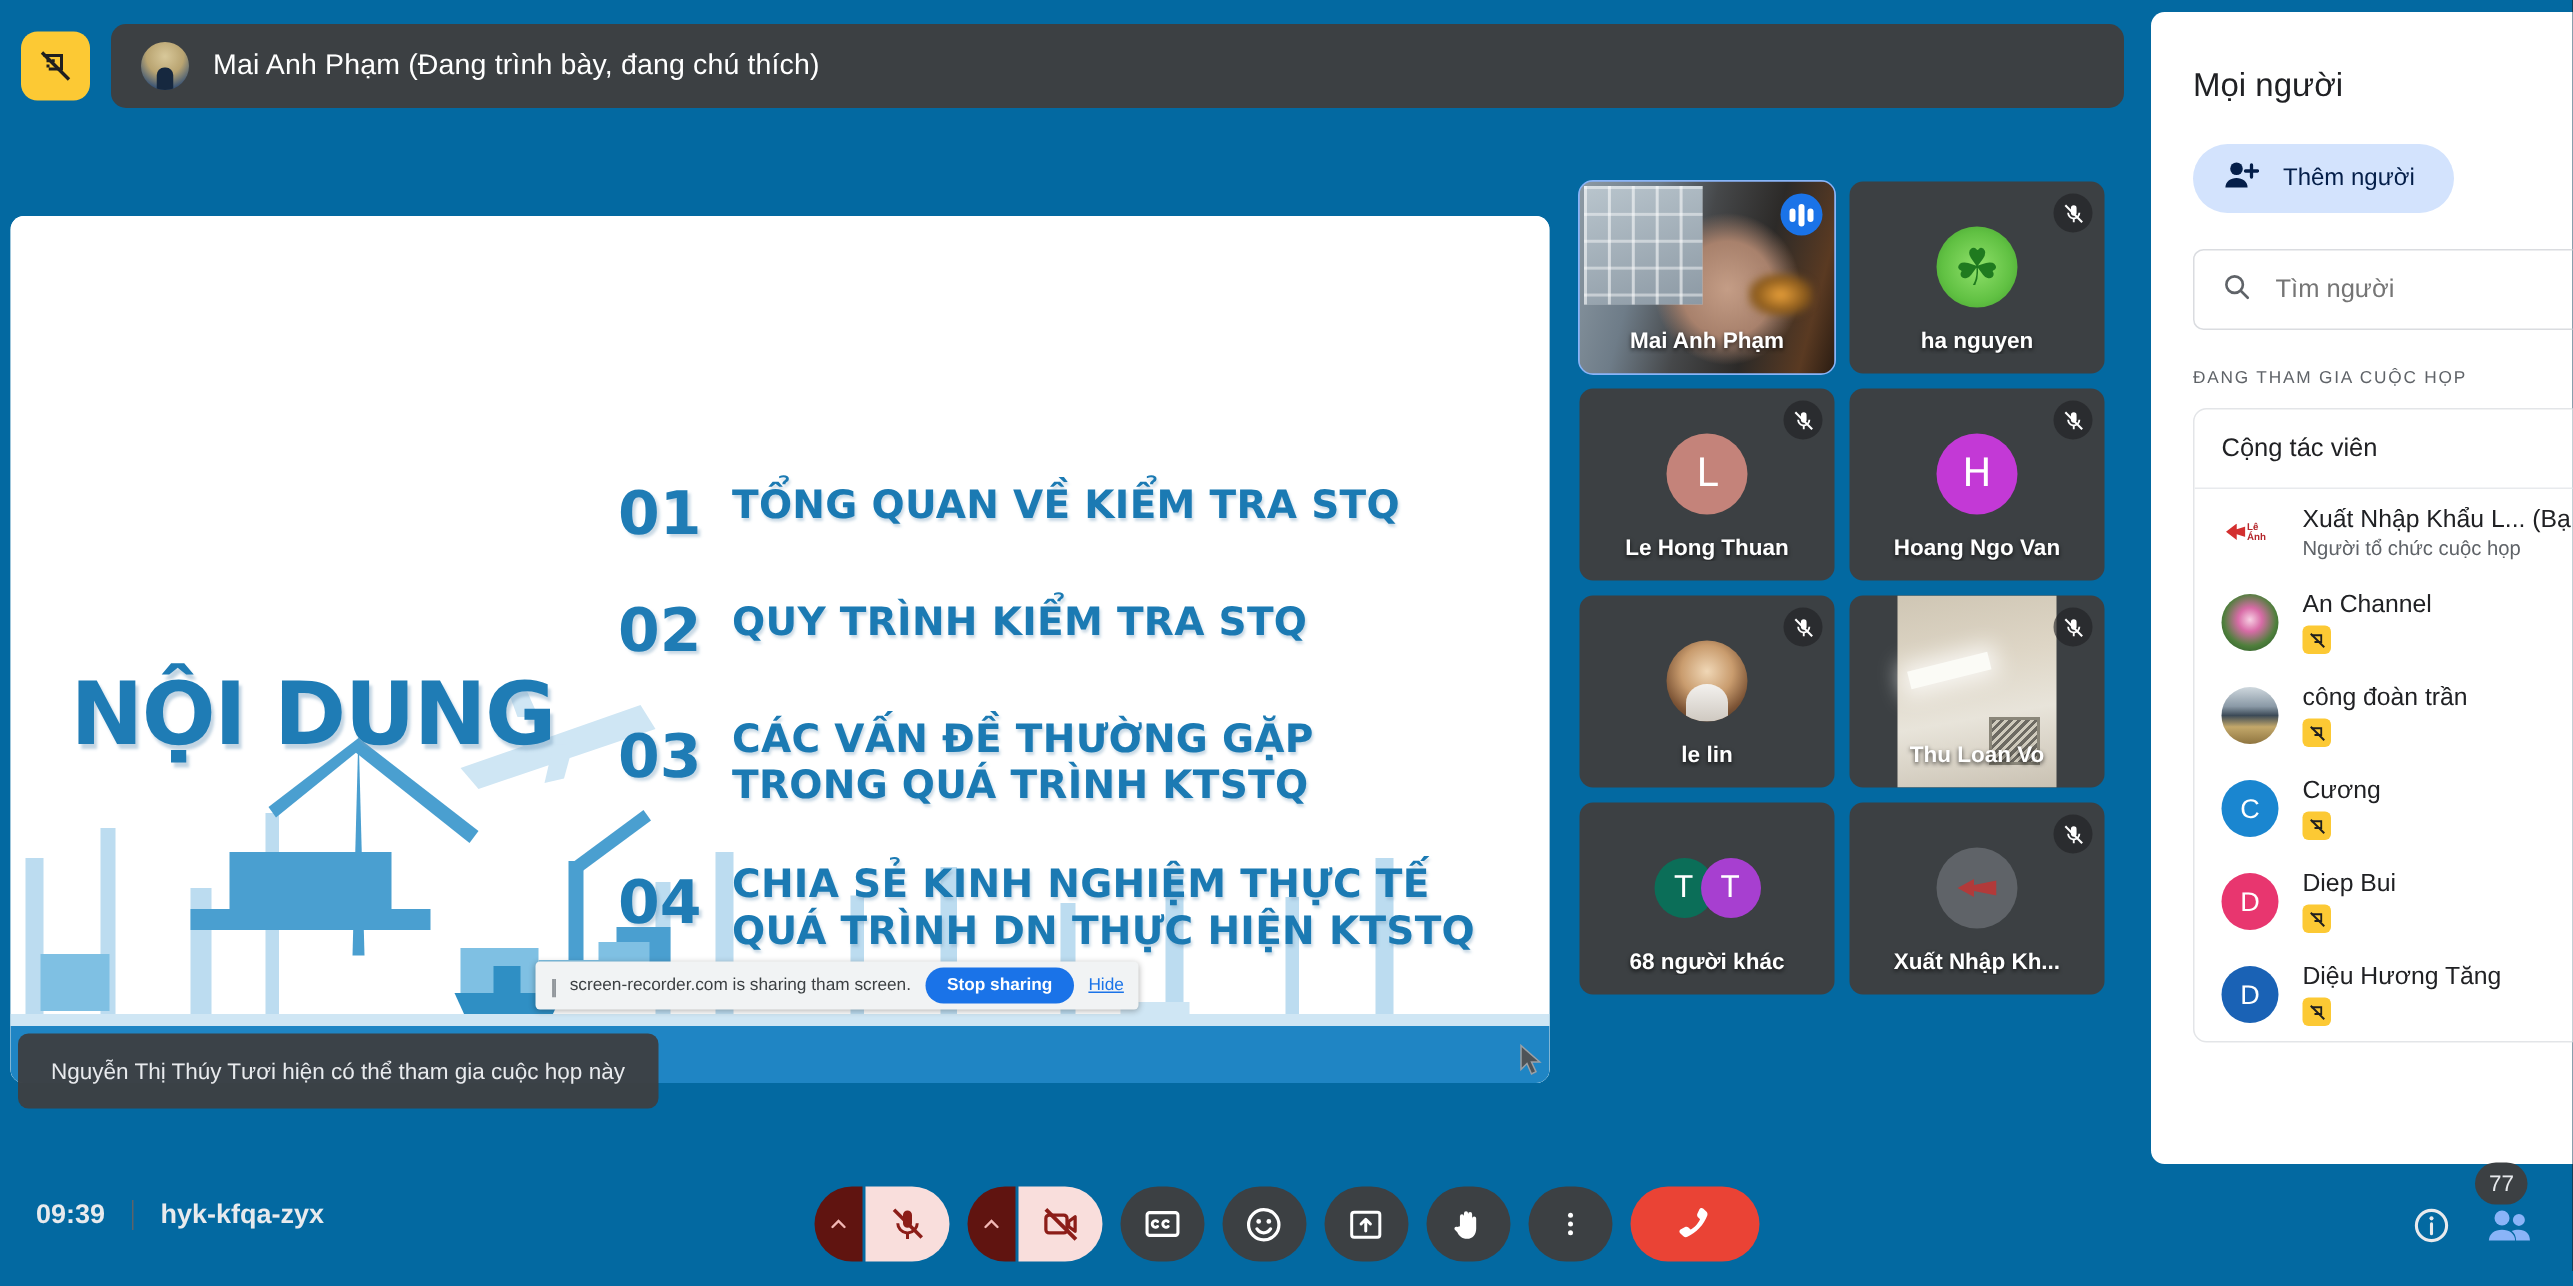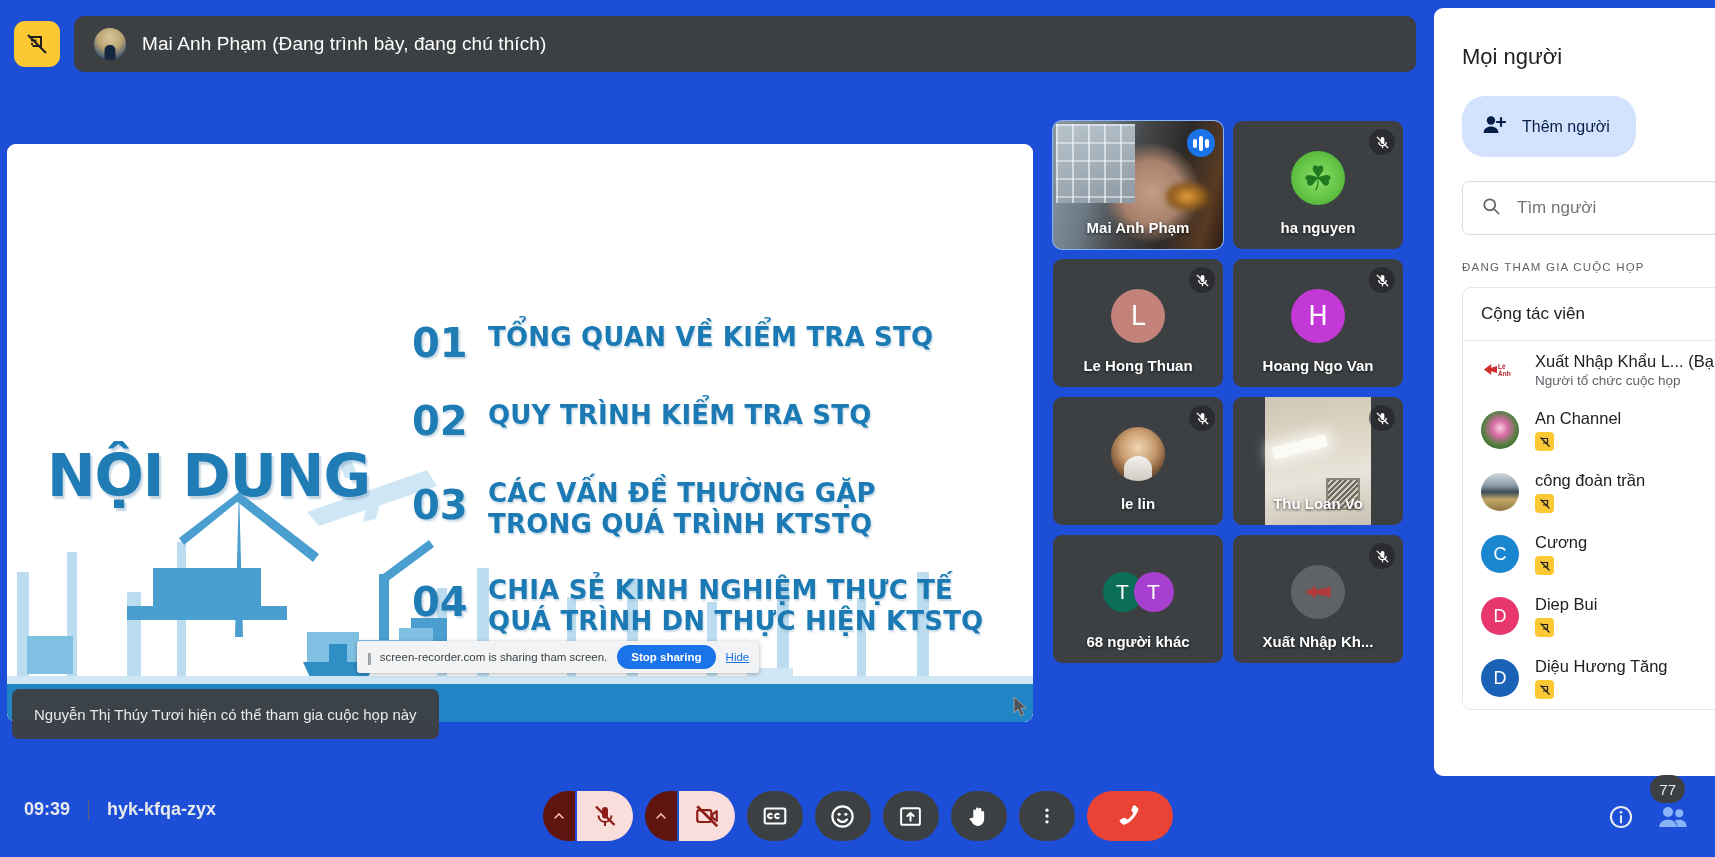--- a/index.html
+++ b/index.html
@@ -2,21 +2,21 @@
 <html><head>
 <meta charset="utf-8">
 <style>
   * { box-sizing: border-box; margin: 0; padding: 0; }
   html, body {
     width: 1715px; height: 857px;
     background: #202124;
     font-family: "Liberation Sans", sans-serif;
     overflow: hidden;
   }
-  .app { position: relative; width: 1715px; height: 857px; background: #1d4ed8; }
+  .app { position: relative; width: 1715px; height: 857px; background: #0369a1; }
 
   
   .topbar {
     position: absolute; left: 0; top: 0; width: 1434px; height: 88px;
     display: flex; align-items: center; gap: 14px; padding: 0 14px;
   }
   .present-off-btn {
     width: 46px; height: 46px; border-radius: 11px; background: #fcc934;
     display: flex; align-items: center; justify-content: center; flex: 0 0 auto;
     cursor: pointer;
@@ -193,21 +193,21 @@
     display:flex;align-items:center;justify-content:center;color:#fff;font-size:21px;margin-left:-9px; }
 
   
   .people-panel {
     position: absolute; left: 1434px; top: 8px; width: 290px; height: 768px;
     background: #fff; border-radius: 9px; overflow: hidden;
     display:flex; flex-direction:column;
   }
   .people-title { font-size: 22px; color:#202124; padding: 36px 0 0 28px; font-weight:400; }
   .add-people-btn {
-    margin: 26px 0 0 28px; height: 61px; border-radius: 23px; background:#d3e3fd;
+    margin: 26px 0 0 28px; height: 46px; border-radius: 23px; background:#d3e3fd;
     display: inline-flex; align-items:center; gap: 16px; padding: 0 26px 0 20px;
     color:#041e49; font-size: 16px; cursor:pointer; width: max-content;
   }
   .search-box {
     margin: 24px 0 0 28px; width: 330px; height: 54px; border: 1px solid #dadce0;
     border-radius: 7px; display:flex; align-items:center; gap:16px; padding: 0 18px;
   }
   .search-box input {
     border:none; outline:none; font-size: 17px; color:#5f6368; background:transparent;
     font-family: "Liberation Sans", sans-serif; width: 100%;

